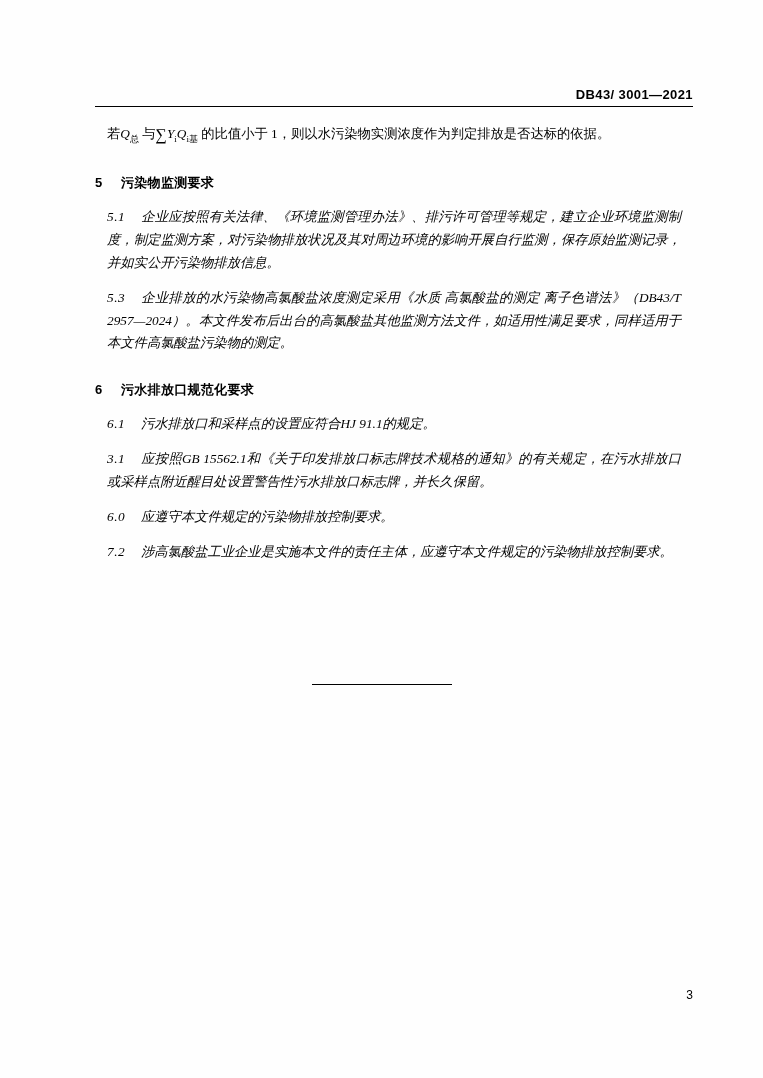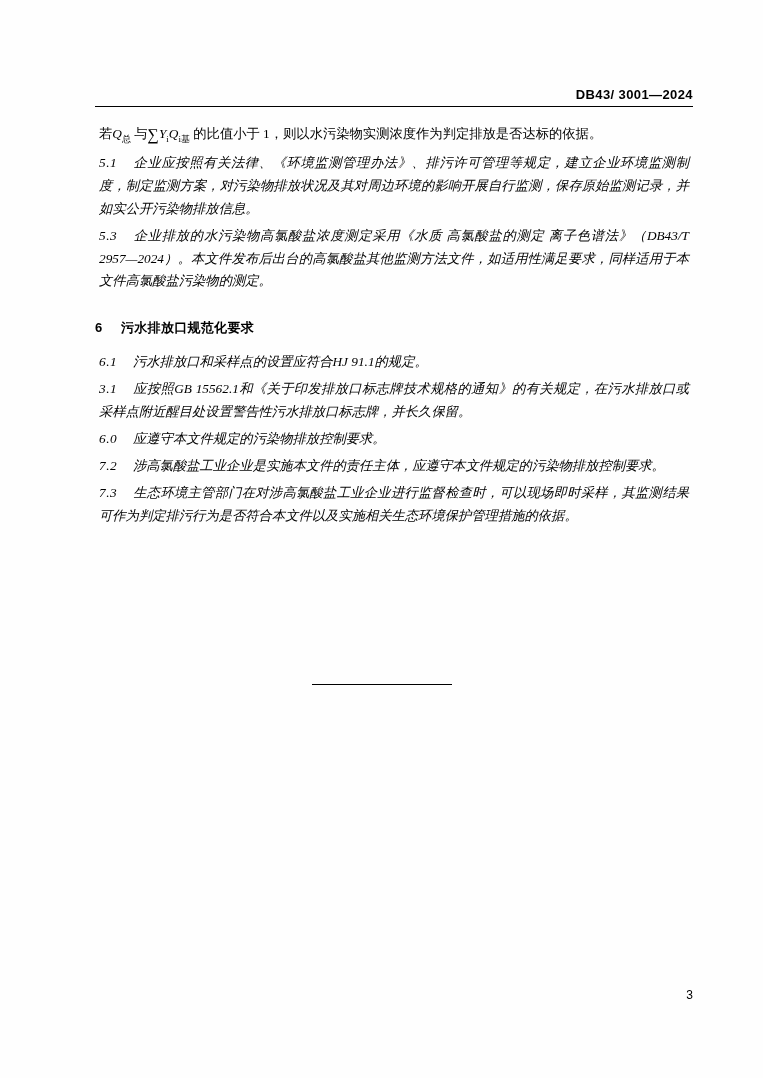--- a/index.html
+++ b/index.html
@@ -43,21 +43,21 @@
     font-family: "Liberation Sans", sans-serif;
     font-weight: bold;
     font-size: 13px;
     letter-spacing: 0.4px;
   }
   
   .para {
     font-size: 13.3px;
     line-height: 1.72;
     text-align: justify;
-    margin: 4px;
+    margin: 12px;
     text-indent: 0;
   }
   .para-first {
     margin-top: 14px;
   }
   .section-title {
     font-family: "Liberation Sans", sans-serif;
     font-weight: bold;
     font-size: 13px;
     margin-top: 26px;
@@ -112,29 +112,32 @@
   }
 </style>
 </head>
 <body>
 
 <div class="page">
 
   <div class="content">
 
     <div class="header">
-      <div class="header-std">DB43/ 3001—2024</div>
+      <div class="header-std">DB43/ 3001—2021</div>
     </div>
 
     <div class="para para-first formula-line">
       <span>若</span><span class="ital">Q</span><span class="sub">总</span>
       <span>与</span><span class="sigma">∑</span><span class="ital">Y</span><span class="sub">i</span><span class="ital">Q</span><span class="sub">i基</span>
       <span>的比值小于 1，则以水污染物实测浓度作为判定排放是否达标的依据。</span>
     </div>
 
+    <div class="section-title">
+      <span class="num">5</span><span>污染物监测要求</span>
+    </div>
     <p class="para clause">
       <span class="cnum">5.1</span><span class="clause-body">企业应按照有关法律、《环境监测管理办法》、排污许可管理等规定，建立企业环境监测制度，制定监测方案，对污染物排放状况及其对周边环境的影响开展自行监测，保存原始监测记录，并如实公开污染物排放信息。</span>
     </p>
     <p class="para clause">
       <span class="cnum">5.3</span><span class="clause-body">企业排放的水污染物高氯酸盐浓度测定采用《水质 高氯酸盐的测定 离子色谱法》（DB43/T 2957—2024）。本文件发布后出台的高氯酸盐其他监测方法文件，如适用性满足要求，同样适用于本文件高氯酸盐污染物的测定。</span>
     </p>
 
     <div class="section-title">
       <span class="num">6</span><span>污水排放口规范化要求</span>
     </div>
@@ -144,23 +147,20 @@
     <p class="para clause">
       <span class="cnum">3.1</span><span class="clause-body">应按照GB 15562.1和《关于印发排放口标志牌技术规格的通知》的有关规定，在污水排放口或采样点附近醒目处设置警告性污水排放口标志牌，并长久保留。</span>
     </p>
 
     <p class="para clause">
       <span class="cnum">6.0</span><span class="clause-body">应遵守本文件规定的污染物排放控制要求。</span>
     </p>
     <p class="para clause">
       <span class="cnum">7.2</span><span class="clause-body">涉高氯酸盐工业企业是实施本文件的责任主体，应遵守本文件规定的污染物排放控制要求。</span>
     </p>
-    <p class="para clause">
-      <span class="cnum">7.3</span><span class="clause-body">生态环境主管部门在对涉高氯酸盐工业企业进行监督检查时，可以现场即时采样，其监测结果可作为判定排污行为是否符合本文件以及实施相关生态环境保护管理措施的依据。</span>
-    </p>
 
   </div>
 
   <div class="rule-bottom"></div>
 
   <div class="page-number">3</div>
 
 </div>
 
 </body></html>

